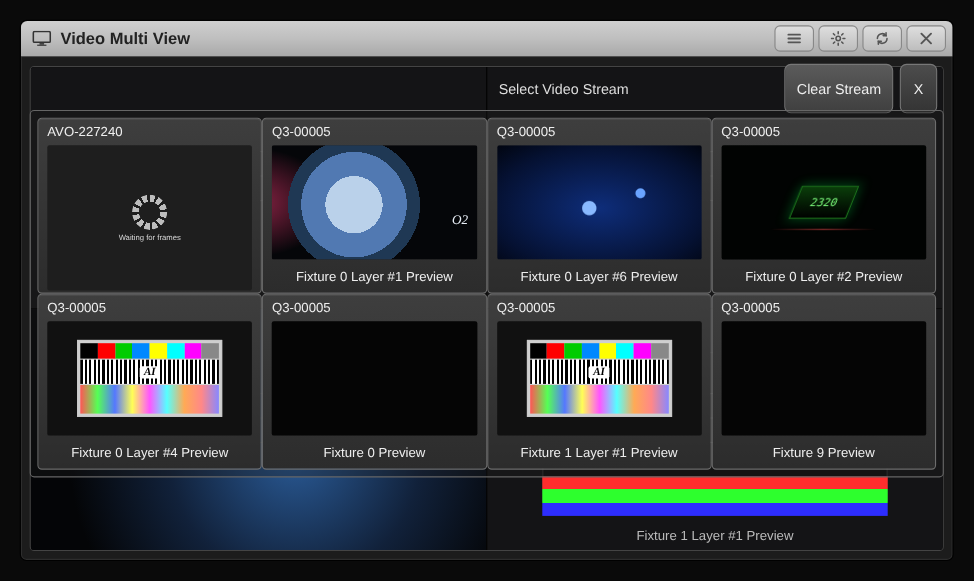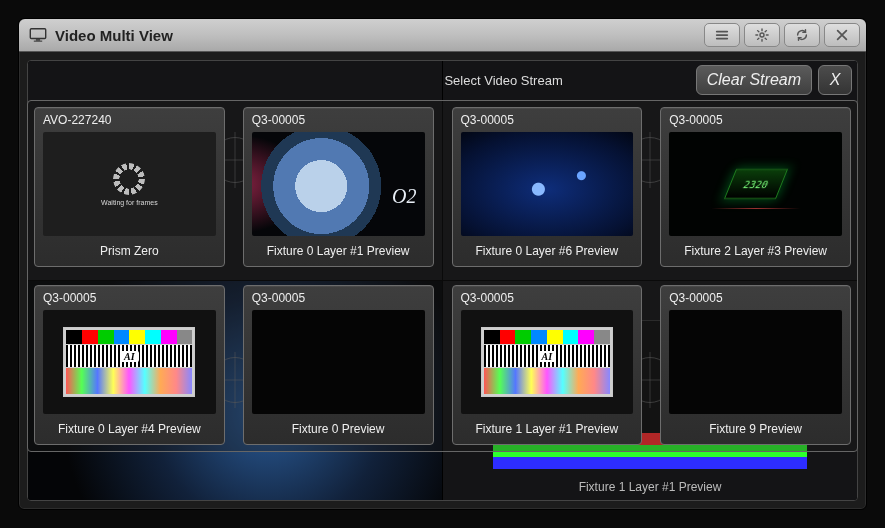--- a/index.html
+++ b/index.html
@@ -82,31 +82,31 @@
     display: flex; flex-direction: column;
   }
   .overlay-header {
     height: 40px; display: flex; align-items: center; padding: 0 6px;
     color: #ddd; font-size: 13px;
   }
   .overlay-header .spacer-left { flex: 0 0 34%; }
   .overlay-header .title { flex: 1; text-align: center; }
   .overlay-header .right { display: flex; gap: 6px; align-items: center;}
   .ovl-btn {
-    height: 30px; padding: 0 10px; border-radius: 6px;
+    height: 45px; padding: 0 10px; border-radius: 6px;
     border: 1px solid #777; color: #eee; cursor: pointer;
     background: linear-gradient(to bottom,#5b5b5b,#3f3f3f);
-    font-size: 16px; display: flex; align-items:center; justify-content:center;font-style:italic;
+    font-size: 13px; display: flex; align-items:center; justify-content:center;
   }
   .ovl-btn.close { width: 34px; padding: 0; background: linear-gradient(to bottom,#4c4c4c,#343434); }
 
   .overlay-grid {
     border: 1px solid #666; border-radius: 4px; padding: 6px;
     background: rgba(30,30,30,0.35);
-    display: grid; grid-template-columns: repeat(4, 1fr); gap: 18px;
+    display: grid; grid-template-columns: repeat(4, 1fr); gap: 0;
   }
 
   .tile {
     height: 160px; border: 1px solid #6d6d6d; border-radius: 4px;
     background: linear-gradient(to bottom, #3e3e3e 0%, #2c2c2c 100%);
     display: flex; flex-direction: column; overflow: hidden; cursor: pointer;
     box-shadow: inset 0 1px 0 rgba(255,255,255,0.06);
   }
   .tile-head { padding: 5px 8px 0 8px; color: #eee; font-size: 12px; height: 22px; }
   .tile-thumb { flex: 1; margin: 2px 8px 2px 8px; background: #000; border-radius: 2px; position: relative; overflow:hidden; }
@@ -123,21 +123,21 @@
             mask: radial-gradient(circle, transparent 42%, #000 43% 100%);
   }
   .wait-text { font-size: 7px; color: #d8d8d8; }
 
   .thumb-sphere-blue-pink {
     background:
       radial-gradient(circle at 40% 52%, #bad1ea 0 26px, #5179b2 26px 48px, #1f3854 48px 60px, transparent 60px),
       radial-gradient(ellipse 120px 80px at -10% 50%, rgba(255,60,120,0.55), transparent 62%),
       #050609;
   }
-  .o2-mark { position:absolute; right:8px; bottom:28px; font-style:italic; color:#e8eef6; font-size:20px; font-family: Georgia, serif; }
+  .o2-mark { position:absolute; right:8px; bottom:28px; font-style:italic; color:#e8eef6; font-size:12px; font-family: Georgia, serif; }
 
   .thumb-blue-crystal {
     background:
       radial-gradient(circle at 45% 55%, #89b9ff 0 6px, transparent 7px),
       radial-gradient(circle at 70% 42%, #6aa4ff 0 4px, transparent 5px),
       radial-gradient(ellipse 140px 80px at 50% 55%, #0e2d7a, #051132 70%, #01040d);
   }
 
   .thumb-neon {
     background:#010302; display:flex; align-items:center; justify-content:center;
@@ -264,21 +264,20 @@
       <div class="overlay-grid">
 
         <div class="tile">
           <div class="tile-head">AVO-227240</div>
           <div class="tile-thumb thumb-waiting">
             <div class="wait-wrap">
               <div class="wait-ring"></div>
               <div class="wait-text">Waiting for frames</div>
             </div>
           </div>
-          <div class="tile-foot">Prism Zero</div>
         </div>
 
         <div class="tile">
           <div class="tile-head">Q3-00005</div>
           <div class="tile-thumb thumb-sphere-blue-pink">
             <span class="o2-mark">O2</span>
           </div>
           <div class="tile-foot">Fixture 0 Layer #1 Preview</div>
         </div>
 
@@ -287,21 +286,21 @@
           <div class="tile-thumb thumb-blue-crystal"></div>
           <div class="tile-foot">Fixture 0 Layer #6 Preview</div>
         </div>
 
         <div class="tile">
           <div class="tile-head">Q3-00005</div>
           <div class="tile-thumb thumb-neon">
             <div class="neon-box">2320</div>
             <div class="neon-floor"></div>
           </div>
-          <div class="tile-foot">Fixture 2 Layer #3 Preview</div>
+          <div class="tile-foot">Fixture 0 Layer #2 Preview</div>
         </div>
 
         <div class="tile">
           <div class="tile-head">Q3-00005</div>
           <div class="tile-thumb thumb-testcard">
             <div class="tc">
               <div class="tc-top">
                   <div></div>
                   <div></div>
                   <div></div>

